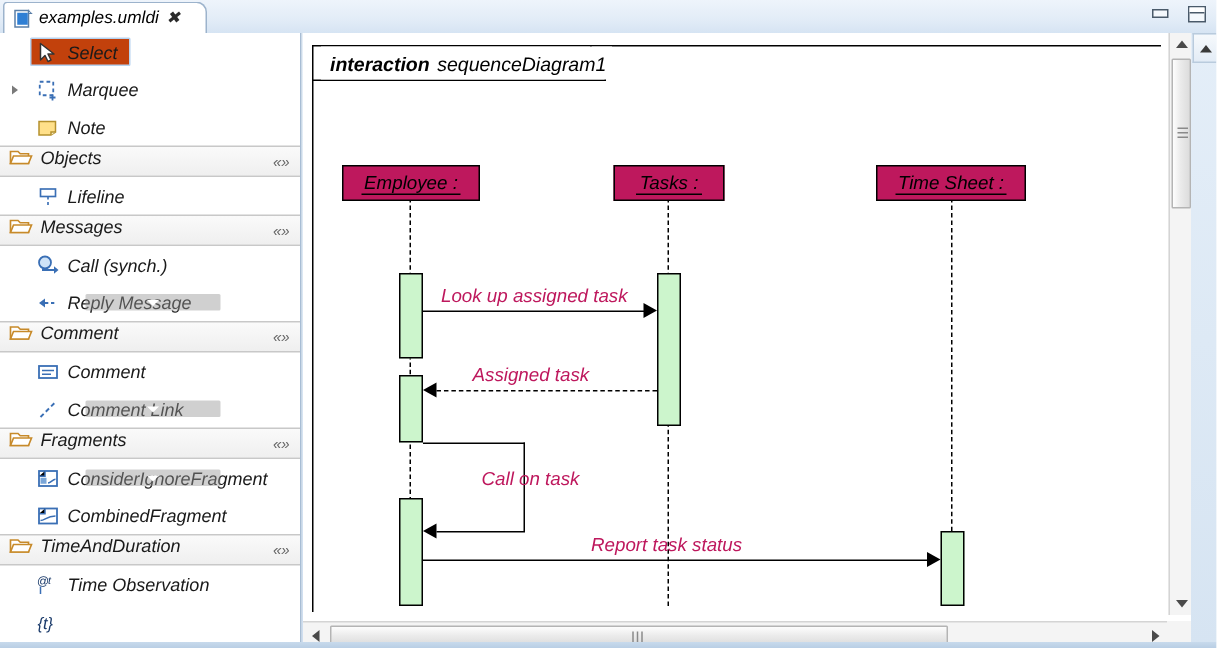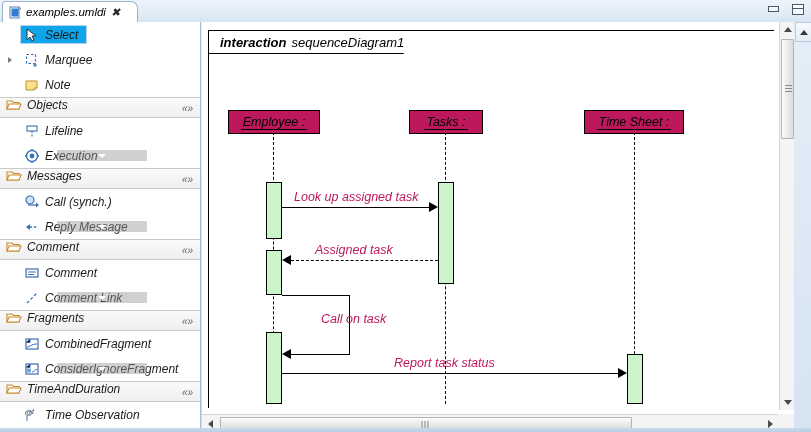--- a/index.html
+++ b/index.html
@@ -84,21 +84,21 @@
   }
   .pal-item {
     position: relative;
     height: 25px;
     display: flex; align-items: center;
     padding-left: 20px;
     white-space: nowrap;
   }
   .pal-item.selected { }
   .pal-item.selected .pal-item-label-wrap {
-    background: #0ea5e9;
+    background: #c2410c;
     border: 1px solid #b6d2ef;
   }
   .pal-item-label-wrap {
     display: flex; align-items: center;
     padding: 1px 8px 1px 3px;
     border: 1px solid transparent;
     border-radius: 1px;
     height: 19px;
   }
   .pal-icon {
@@ -425,33 +425,20 @@
       <span class="pal-item-label-wrap">
         <span class="pal-icon">
           <svg width="16" height="16" viewBox="0 0 16 16">
             <rect x="3" y="3" width="10" height="5" fill="#ffffff" stroke="#3a6fb5" stroke-width="1.1"></rect>
             <path d="M8,8 L8,14" stroke="#3a6fb5" stroke-width="1.1" stroke-dasharray="2,1.6"></path>
           </svg>
         </span>
         <span>Lifeline</span>
       </span>
     </div>
-    <div class="pal-item">
-      <span class="pal-item-label-wrap">
-        <span class="pal-icon">
-          <svg width="16" height="16" viewBox="0 0 16 16">
-            <circle cx="8" cy="8" r="5.5" fill="none" stroke="#3a6fb5" stroke-width="1.4"></circle>
-            <circle cx="8" cy="8" r="2.4" fill="#3a6fb5"></circle>
-            <path d="M8,1 L8,3 M8,13 L8,15 M1,8 L3,8 M13,8 L15,8" stroke="#3a6fb5" stroke-width="1.4"></path>
-          </svg>
-        </span>
-        <span>Execution</span>
-      </span>
-      <span class="scroll-hint" style="left:57px; top:7px; width:90px;"></span>
-    </div>
 
     <div class="pal-section">
       <span class="pal-section-icon">
         <svg width="16" height="14" viewBox="0 0 16 14">
           <path d="M1,3 L6,3 L7.5,4.5 L13,4.5 L13,11 L1,11 Z" fill="#ffffff" stroke="#c78a2a" stroke-width="1.1"></path>
           <path d="M3,6 L15,6 L13,11 L1,11 Z" fill="#ffffff" stroke="#c78a2a" stroke-width="1.1"></path>
         </svg>
       </span>
       <span>Messages</span>
       <span class="pal-collapse">«»</span>
@@ -523,39 +510,39 @@
       </span>
       <span>Fragments</span>
       <span class="pal-collapse">«»</span>
     </div>
     <div class="pal-item">
       <span class="pal-item-label-wrap">
         <span class="pal-icon">
           <svg width="16" height="16" viewBox="0 0 16 16">
             <rect x="2" y="3" width="12" height="10" fill="#ffffff" stroke="#3a6fb5" stroke-width="1.2"></rect>
             <path d="M2,6.5 L6,6.5 L6,3" stroke="#3a6fb5" stroke-width="1"></path>
-            <path d="M3,11 C6,11 7,8 13,8" stroke="#3a6fb5" stroke-width="1" fill="none"></path>
-          </svg>
-        </span>
-        <span>CombinedFragment</span>
-      </span>
+            <rect x="3" y="7.5" width="4" height="4" fill="#7aa6d8"></rect>
+            <path d="M8,11 C10,11 11,8.5 13,8.5" stroke="#3a6fb5" stroke-width="1" fill="none"></path>
+          </svg>
+        </span>
+        <span>ConsiderIgnoreFragment</span>
+      </span>
+      <span class="scroll-hint" style="left:57px; top:7px; width:90px;"></span>
     </div>
     <div class="pal-item">
       <span class="pal-item-label-wrap">
         <span class="pal-icon">
           <svg width="16" height="16" viewBox="0 0 16 16">
             <rect x="2" y="3" width="12" height="10" fill="#ffffff" stroke="#3a6fb5" stroke-width="1.2"></rect>
             <path d="M2,6.5 L6,6.5 L6,3" stroke="#3a6fb5" stroke-width="1"></path>
-            <rect x="3" y="7.5" width="4" height="4" fill="#7aa6d8"></rect>
-            <path d="M8,11 C10,11 11,8.5 13,8.5" stroke="#3a6fb5" stroke-width="1" fill="none"></path>
-          </svg>
-        </span>
-        <span>ConsiderIgnoreFragment</span>
-      </span>
-      <span class="scroll-hint" style="left:57px; top:7px; width:90px;"></span>
+            <path d="M3,11 C6,11 7,8 13,8" stroke="#3a6fb5" stroke-width="1" fill="none"></path>
+          </svg>
+        </span>
+        <span>CombinedFragment</span>
+      </span>
     </div>
 
     <div class="pal-section">
       <span class="pal-section-icon">
         <svg width="16" height="14" viewBox="0 0 16 14">
           <path d="M1,3 L6,3 L7.5,4.5 L13,4.5 L13,11 L1,11 Z" fill="#ffffff" stroke="#c78a2a" stroke-width="1.1"></path>
           <path d="M3,6 L15,6 L13,11 L1,11 Z" fill="#ffffff" stroke="#c78a2a" stroke-width="1.1"></path>
         </svg>
       </span>
       <span>TimeAndDuration</span>

